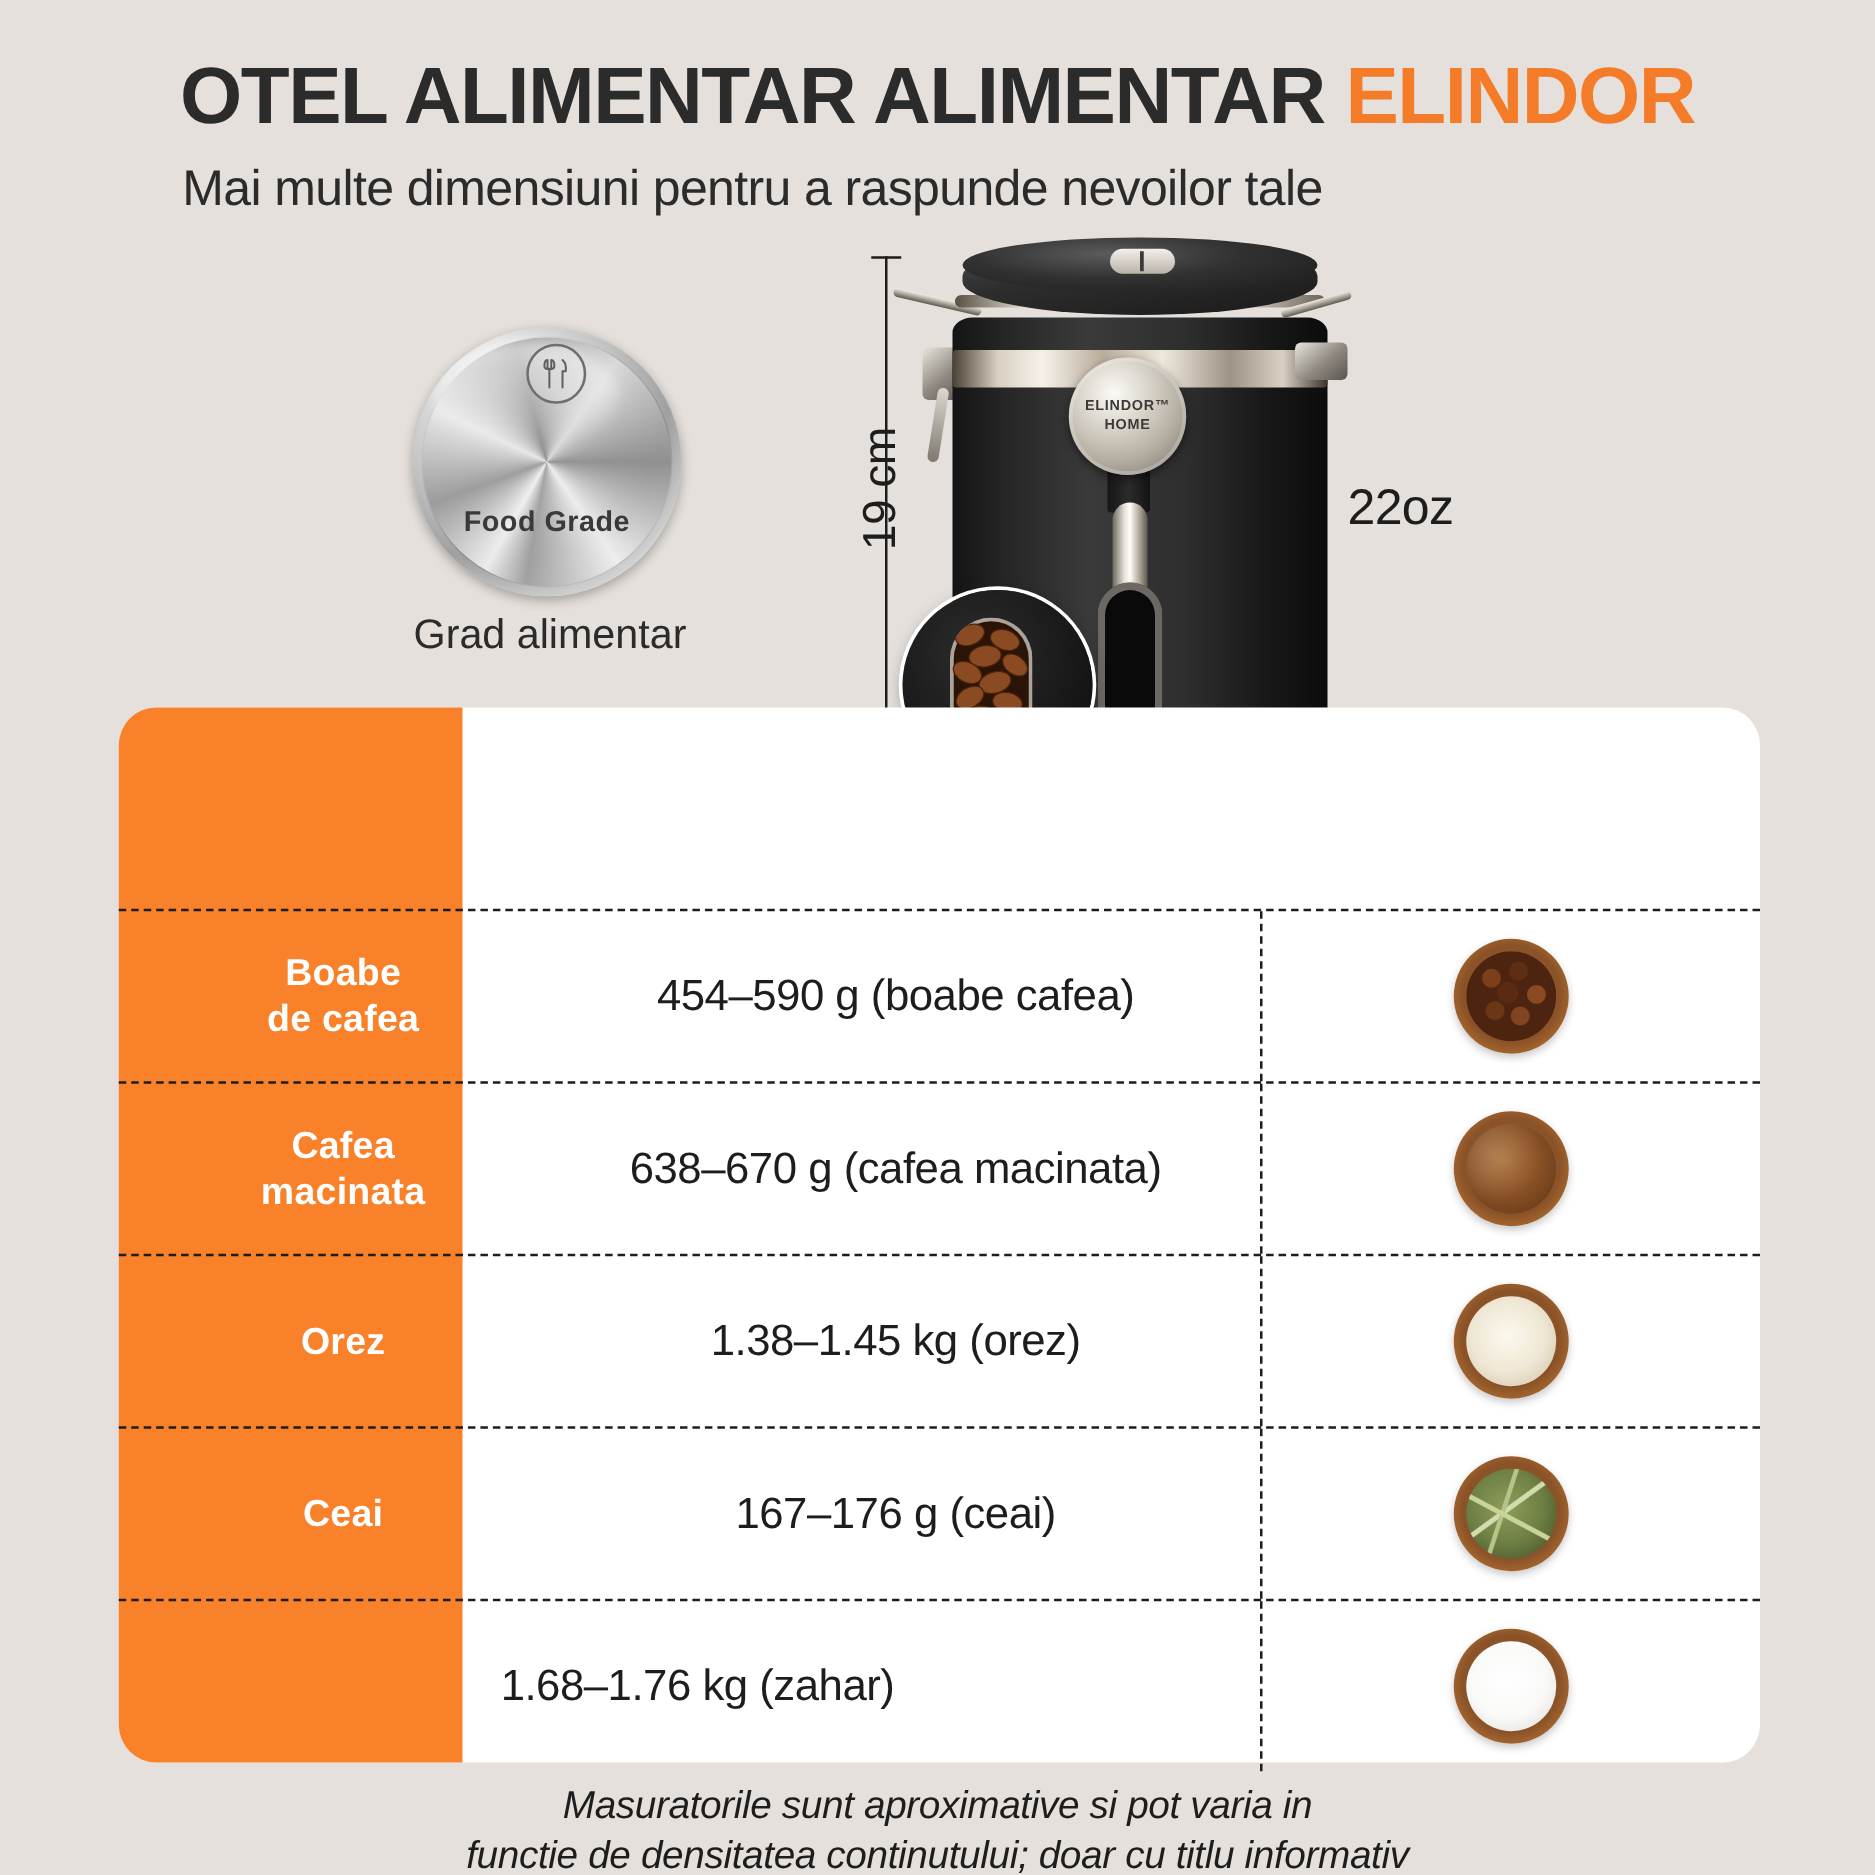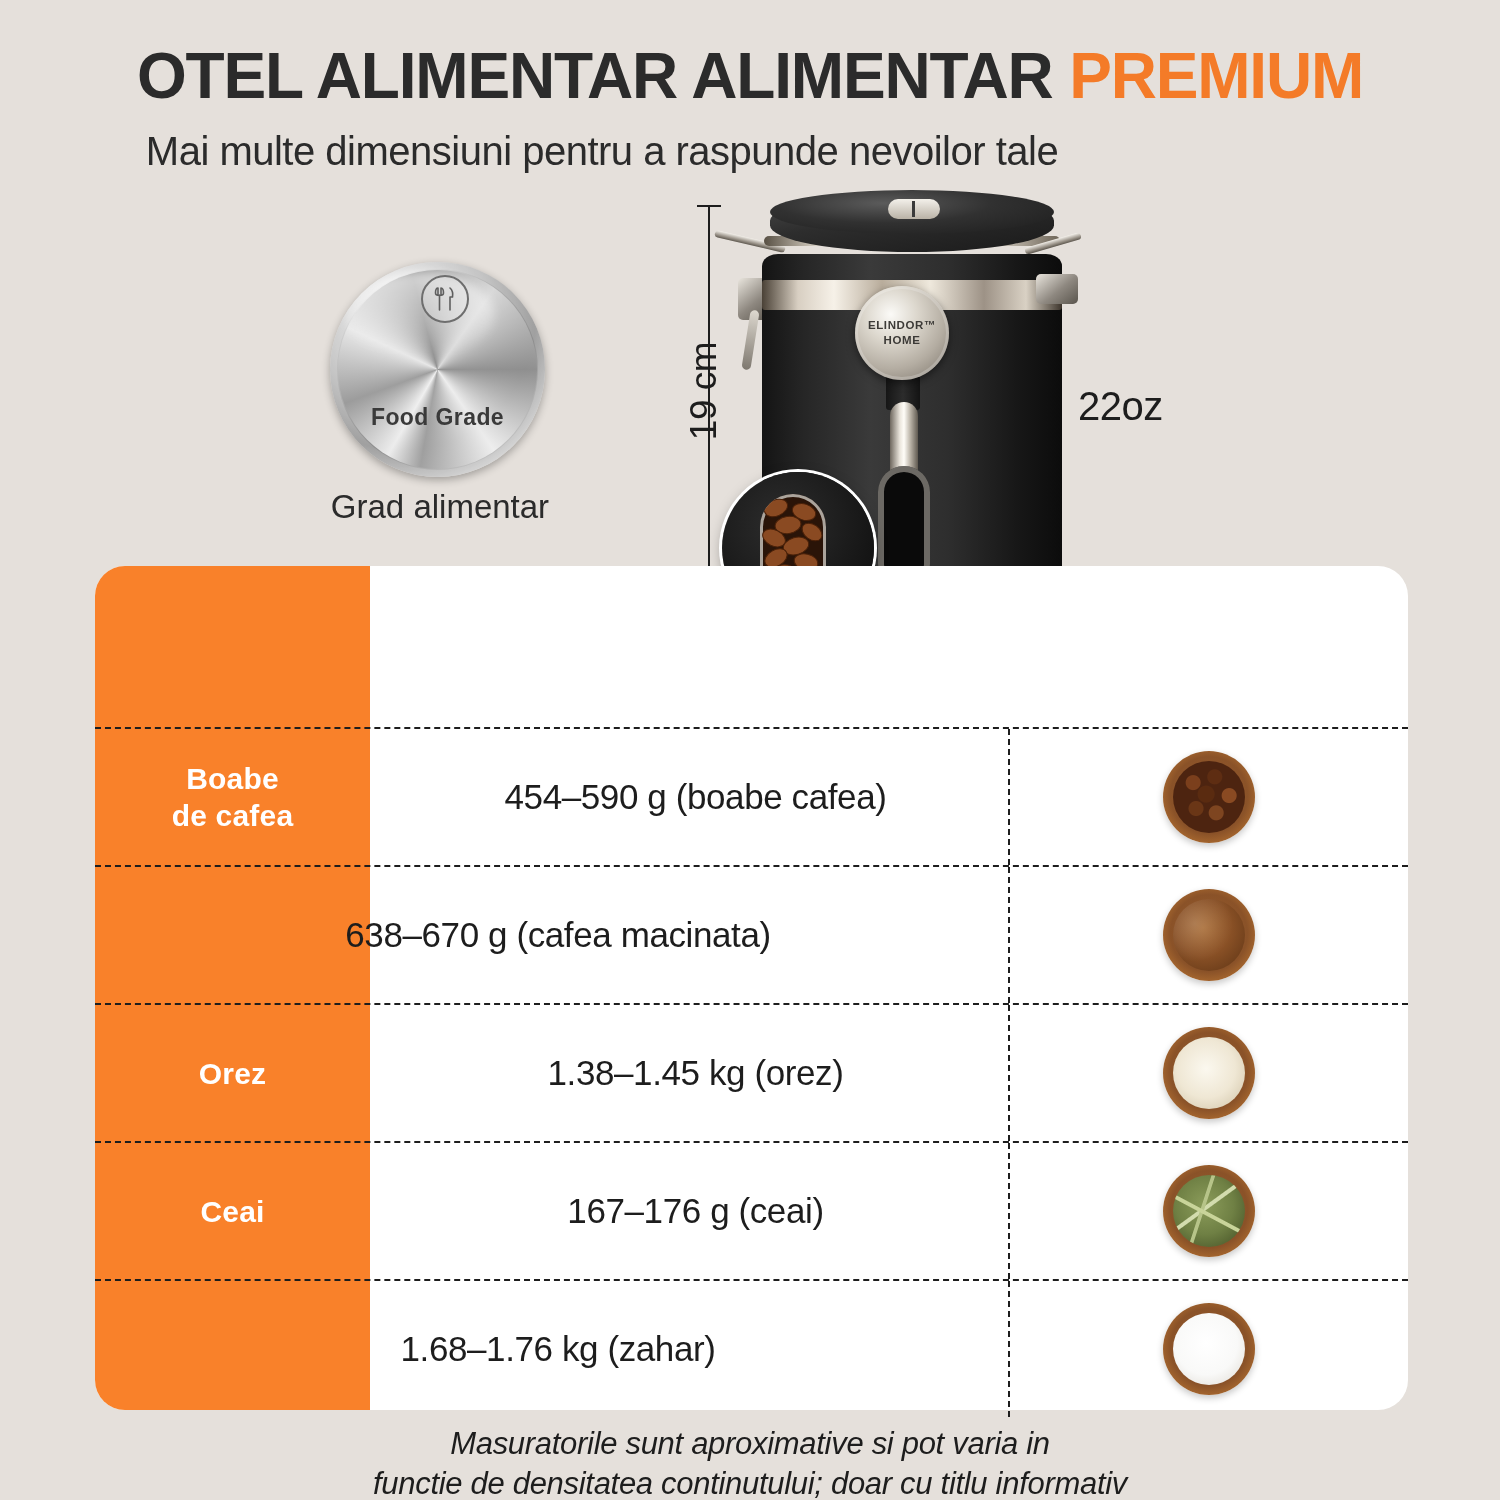--- a/index.html
+++ b/index.html
@@ -208,21 +208,21 @@
   }
   .rows{position:absolute;left:0;top:161px;width:1313px;}
   .row{
     position:relative;height:136px;display:flex;align-items:stretch;
     border-top:2px dashed #1d1d1d;
   }
   .row.first{border-top:2px dashed #1d1d1d;}
   .cell-name{
     width:275px;flex:0 0 275px;
     display:flex;align-items:center;justify-content:center;text-align:center;
-    color:#ffffff;font-size:30px;font-weight:800;line-height:37px;letter-spacing:.2px;
+    color:#ffffff;font-size:30px;font-weight:800;line-height:37px;letter-spacing:.2px;margin-left:42px;
   }
   .cell-val{
     flex:1 1 auto;
     display:flex;align-items:center;justify-content:center;
     font-size:35px;font-weight:500;color:#1d1d1d;letter-spacing:-.4px;
     border-right:2px dashed #1d1d1d;
     padding-left:13px;
   }
   .cell-img{
     width:398px;flex:0 0 398px;
@@ -266,21 +266,21 @@
     color:#1d1d1d;letter-spacing:-.3px;
   }
 </style>
 </head>
 <body>
 
 <div class="stage">
 
   <div class="title">
     <span>OTEL ALIMENTAR ALIMENTAR</span>
-    <span class="accent">PREMIUM</span>
+    <span class="accent">ELINDOR</span>
   </div>
   <div class="subtitle">Mai multe dimensiuni pentru a raspunde nevoilor tale</div>
 
   <div class="badge-wrap">
     <div class="badge-coin"></div>
     <div class="badge-utensil">
       <svg width="22" height="26" viewBox="0 0 22 26" aria-hidden="true">
         <path d="M4 2 L4 9 M7 2 L7 9 M5.5 9 L5.5 24 M4 2 Q1.5 2 1.5 7 Q1.5 9.5 5.5 9.5 Q9.5 9.5 9.5 7 Q9.5 2 7 2" stroke="#5f5f5f" stroke-width="1.6" fill="none" stroke-linecap="round"></path>
         <path d="M16 2 Q19.5 5 18.5 11 L16 11 L16 24" stroke="#5f5f5f" stroke-width="1.6" fill="none" stroke-linecap="round" stroke-linejoin="round"></path>
       </svg>
@@ -356,20 +356,22 @@
           <div class="cell-name" style="white-space: pre-line;">Boabe
 de cafea</div>
           <div class="cell-val">454–590 g (boabe cafea)</div>
           <div class="cell-img">
             <div class="bowl">
               <div class="bowl-in f-beans"></div>
             </div>
           </div>
         </div>
         <div class="row">
+          <div class="cell-name" style="white-space: pre-line;">Cafea
+macinata</div>
           <div class="cell-val">638–670 g (cafea macinata)</div>
           <div class="cell-img">
             <div class="bowl">
               <div class="bowl-in f-ground"></div>
             </div>
           </div>
         </div>
         <div class="row">
           <div class="cell-name" style="white-space: pre-line;">Orez</div>
           <div class="cell-val">1.38–1.45 kg (orez)</div>

